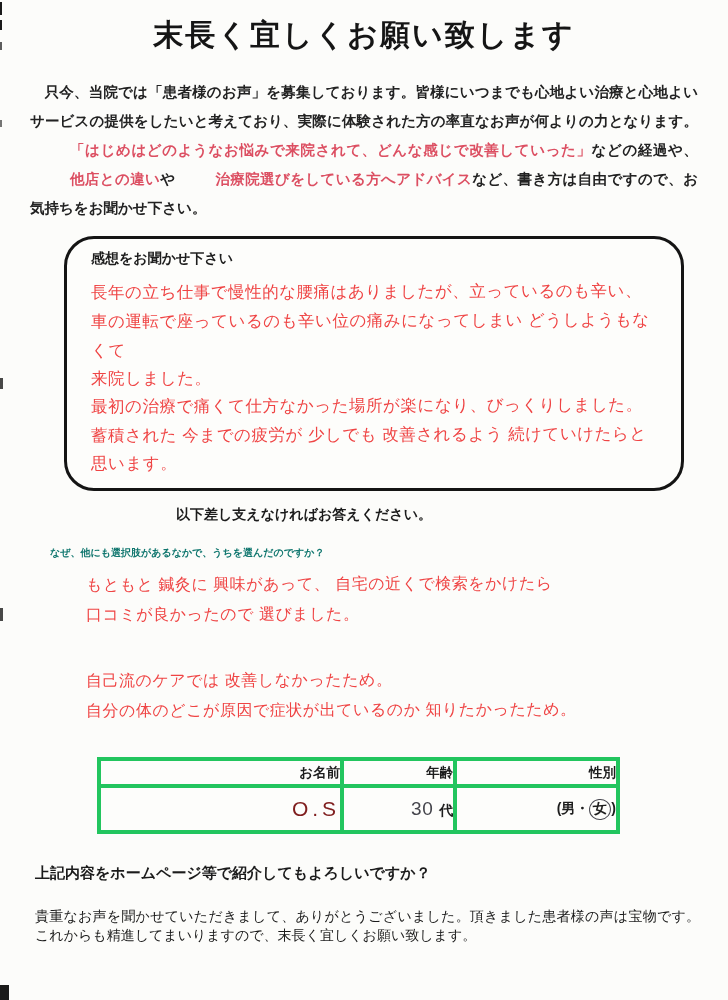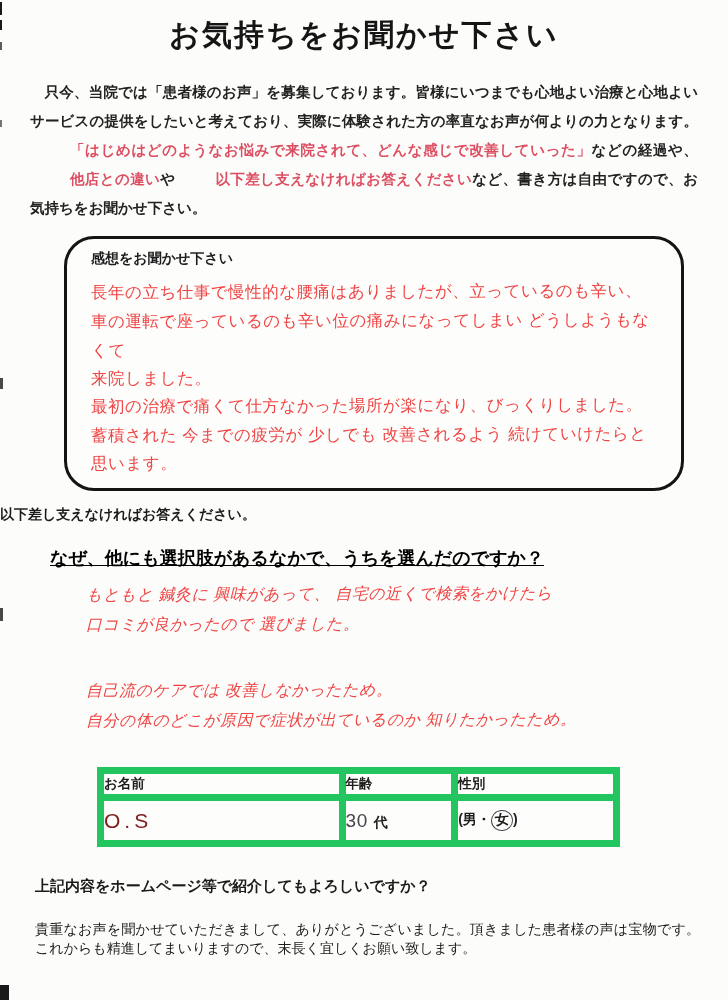--- a/index.html
+++ b/index.html
@@ -54,40 +54,40 @@
     background: #fdfdfb;
   }
   .box-label { font-size: 14px; font-weight: bold; color: #1d1d1d; }
 
   .hw { color: #ef4444; letter-spacing: .5px; }
   .hw-area { margin-top: 9px; }
   .hw-line { font-size: 16.5px; line-height: 28.5px; transform: rotate(-.2deg); }
 
   .note-right {
     margin: 15px 120px 0 0;
-    text-align: left;
+    text-align: center;
     font-size: 14px;
     font-weight: bold;
   }
 
   .question { margin: 22px 50px 0 50px; }
   .question.q2 { margin-top: 36px; }
-  .q-label { font-size: 18px; font-weight: bold; color: #000000; text-decoration: underline; }
-  .answer { margin: 9px 0 0 36px; font-style: italic; }
+  .q-label { font-size: 10px; font-weight: bold; color: #0f766e; }
+  .answer { margin: 9px 0 0 36px; }
   .answer .hw-line { font-size: 16px; line-height: 30px; }
 
   .info-table {
     margin: 32px 0 0 97px;
     width: 523px;
     border-collapse: collapse;
     background: #fdfdfb;
   }
   .info-table th, .info-table td {
-    border: 7px solid #22c55e;
-    text-align: left;
+    border: 4px solid #22c55e;
+    text-align: right;
   }
   .info-table th {
     height: 27px;
     font-size: 13.5px;
     font-weight: bold;
     color: #1d1d1d;
   }
   .info-table td { height: 46px; }
   .hw-name { font-size: 21px; letter-spacing: 4px; color: #7f1d1d; font-weight: normal; }
   .hw-age  { font-size: 19px; color: #45454c; margin-right: 6px; }
@@ -120,23 +120,23 @@
 <div class="page">
 
   <div class="artifact a1"></div>
   <div class="artifact a2"></div>
   <div class="artifact a3"></div>
   <div class="artifact a4"></div>
   <div class="artifact a5"></div>
   <div class="artifact a6"></div>
   <div class="artifact a7"></div>
 
-  <h1 class="page-title">お気持ちをお聞かせ下さい</h1>
+  <h1 class="page-title">末長く宜しくお願い致します</h1>
 
-  <p class="intro"><span>　只今、当院では「患者様のお声」を募集しております。皆様にいつまでも心地よい治療と心地よいサービスの提供をしたいと考えており、実際に体験された方の率直なお声が何よりの力となります。</span><span class="red">「はじめはどのようなお悩みで来院されて、どんな感じで改善していった」</span><span>などの経過や、</span><span class="red">他店との違い</span><span>や</span><span class="red">以下差し支えなければお答えください</span><span>など、書き方は自由ですので、お気持ちをお聞かせ下さい。</span></p>
+  <p class="intro"><span>　只今、当院では「患者様のお声」を募集しております。皆様にいつまでも心地よい治療と心地よいサービスの提供をしたいと考えており、実際に体験された方の率直なお声が何よりの力となります。</span><span class="red">「はじめはどのようなお悩みで来院されて、どんな感じで改善していった」</span><span>などの経過や、</span><span class="red">他店との違い</span><span>や</span><span class="red">治療院選びをしている方へアドバイス</span><span>など、書き方は自由ですので、お気持ちをお聞かせ下さい。</span></p>
 
   <div class="feedback-box">
     <div class="box-label">感想をお聞かせ下さい</div>
     <div class="hw hw-area">
       <div class="hw-line">長年の立ち仕事で慢性的な腰痛はありましたが、立っているのも辛い、</div>
       <div class="hw-line">車の運転で座っているのも辛い位の痛みになってしまい どうしようもなくて</div>
       <div class="hw-line">来院しました。</div>
       <div class="hw-line">最初の治療で痛くて仕方なかった場所が楽になり、びっくりしました。</div>
       <div class="hw-line">蓄積された 今までの疲労が 少しでも 改善されるよう 続けていけたらと</div>
       <div class="hw-line">思います。</div>

